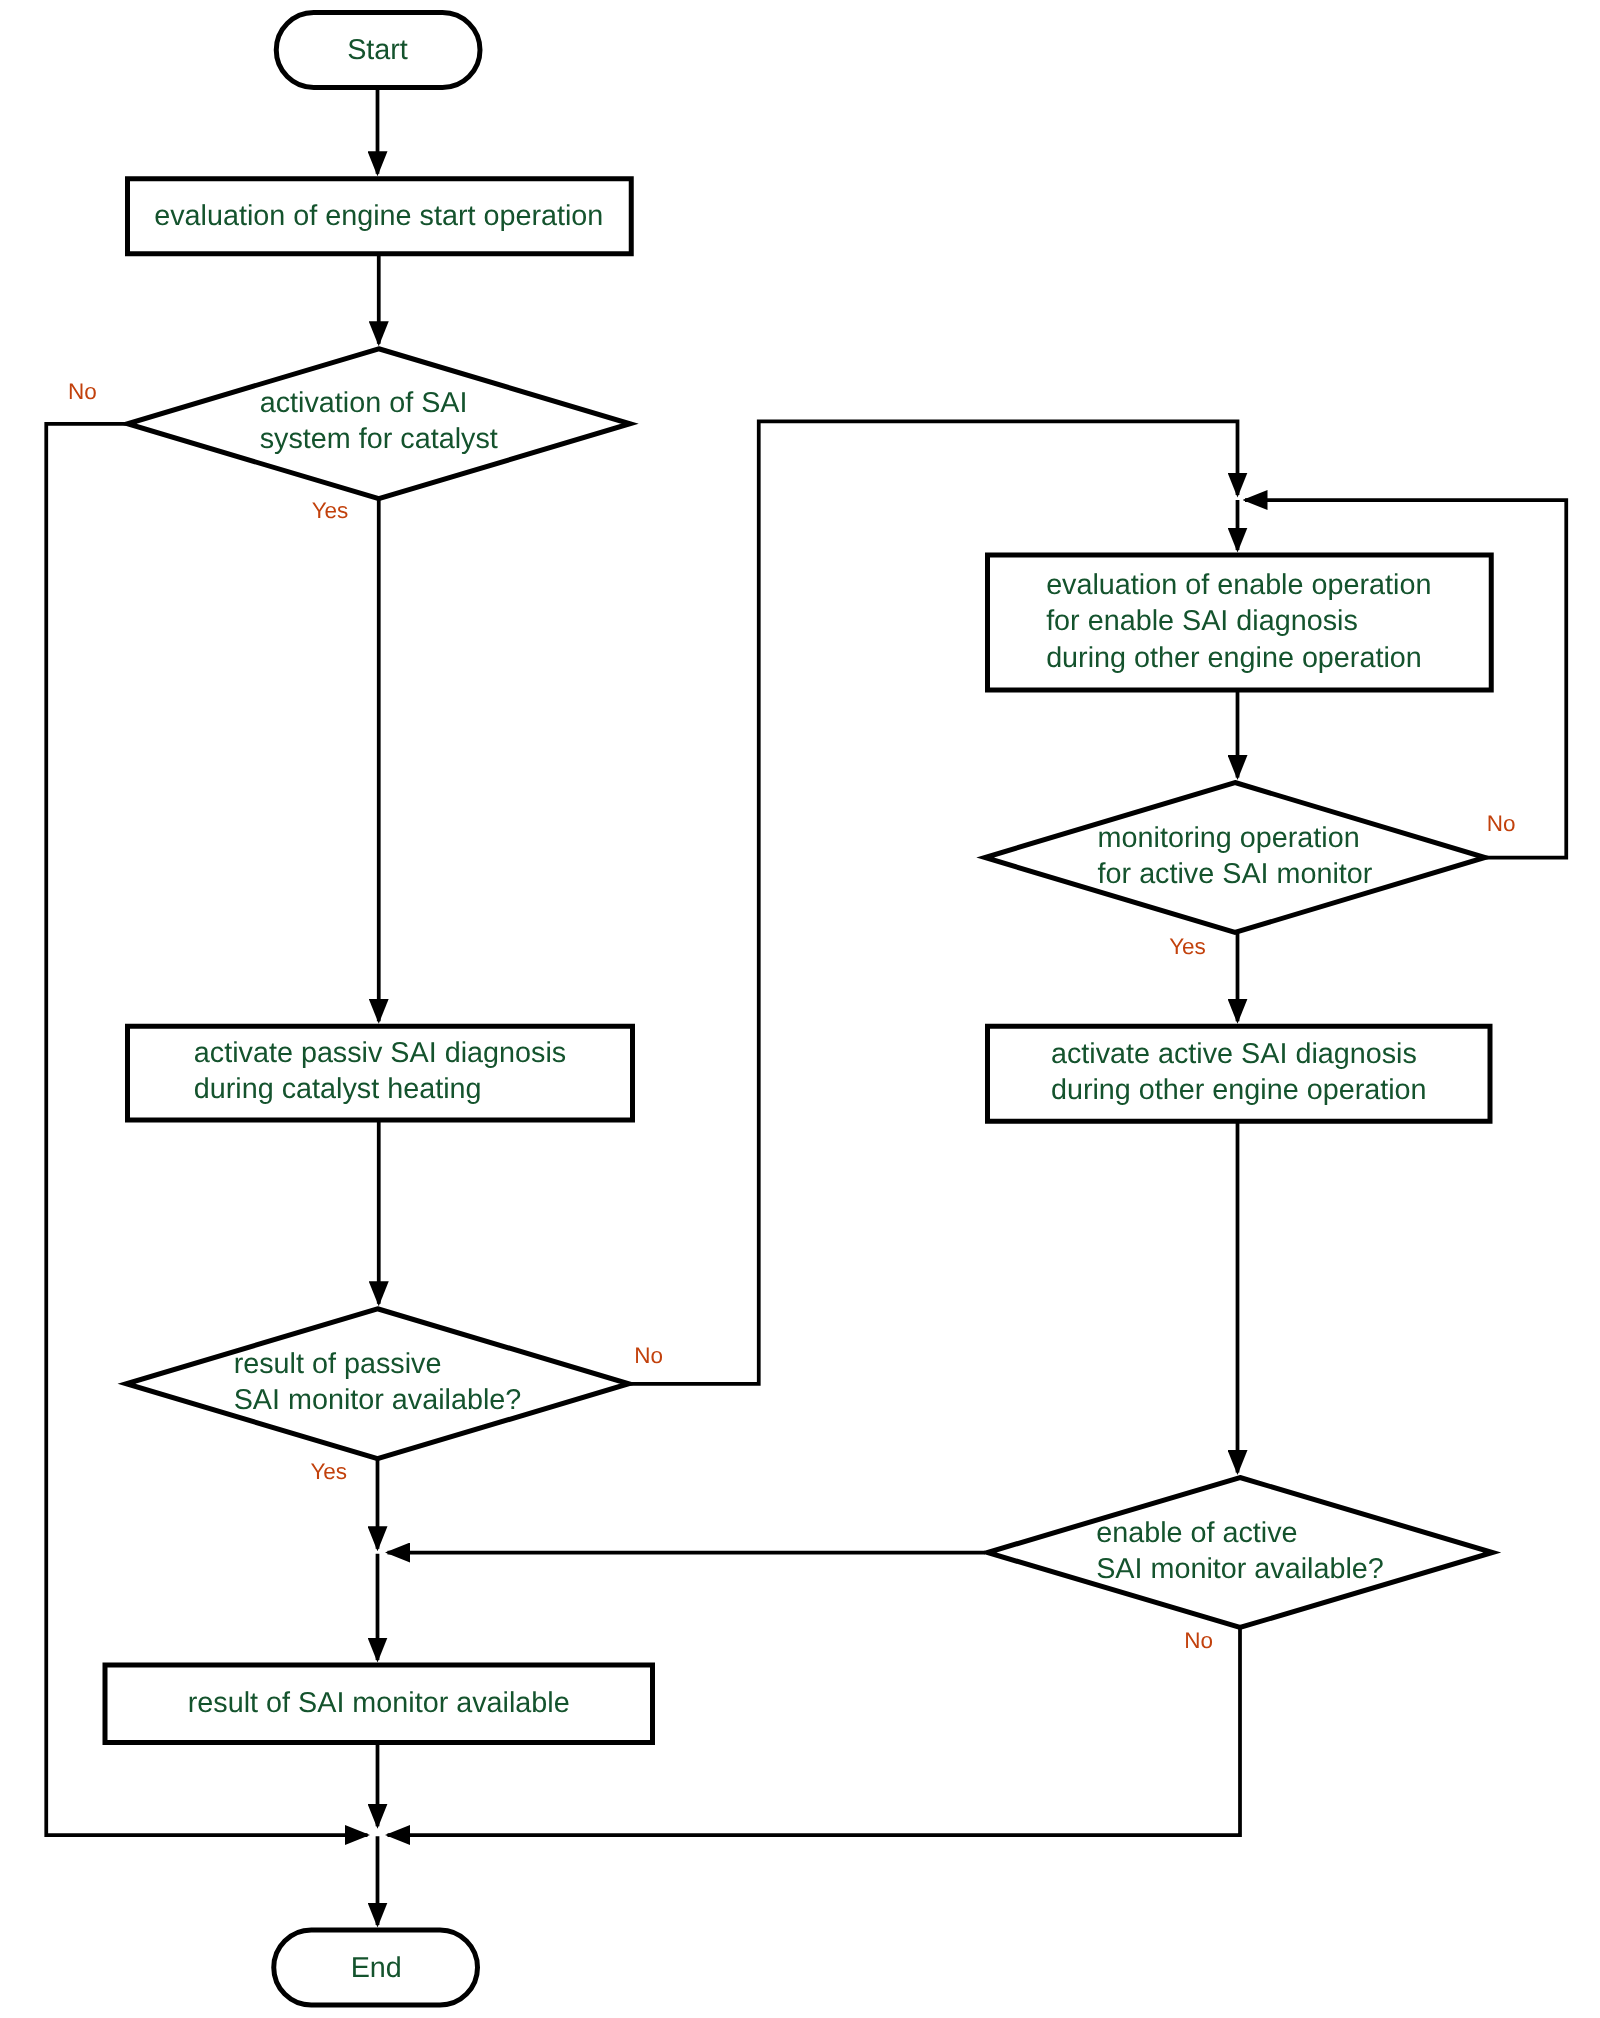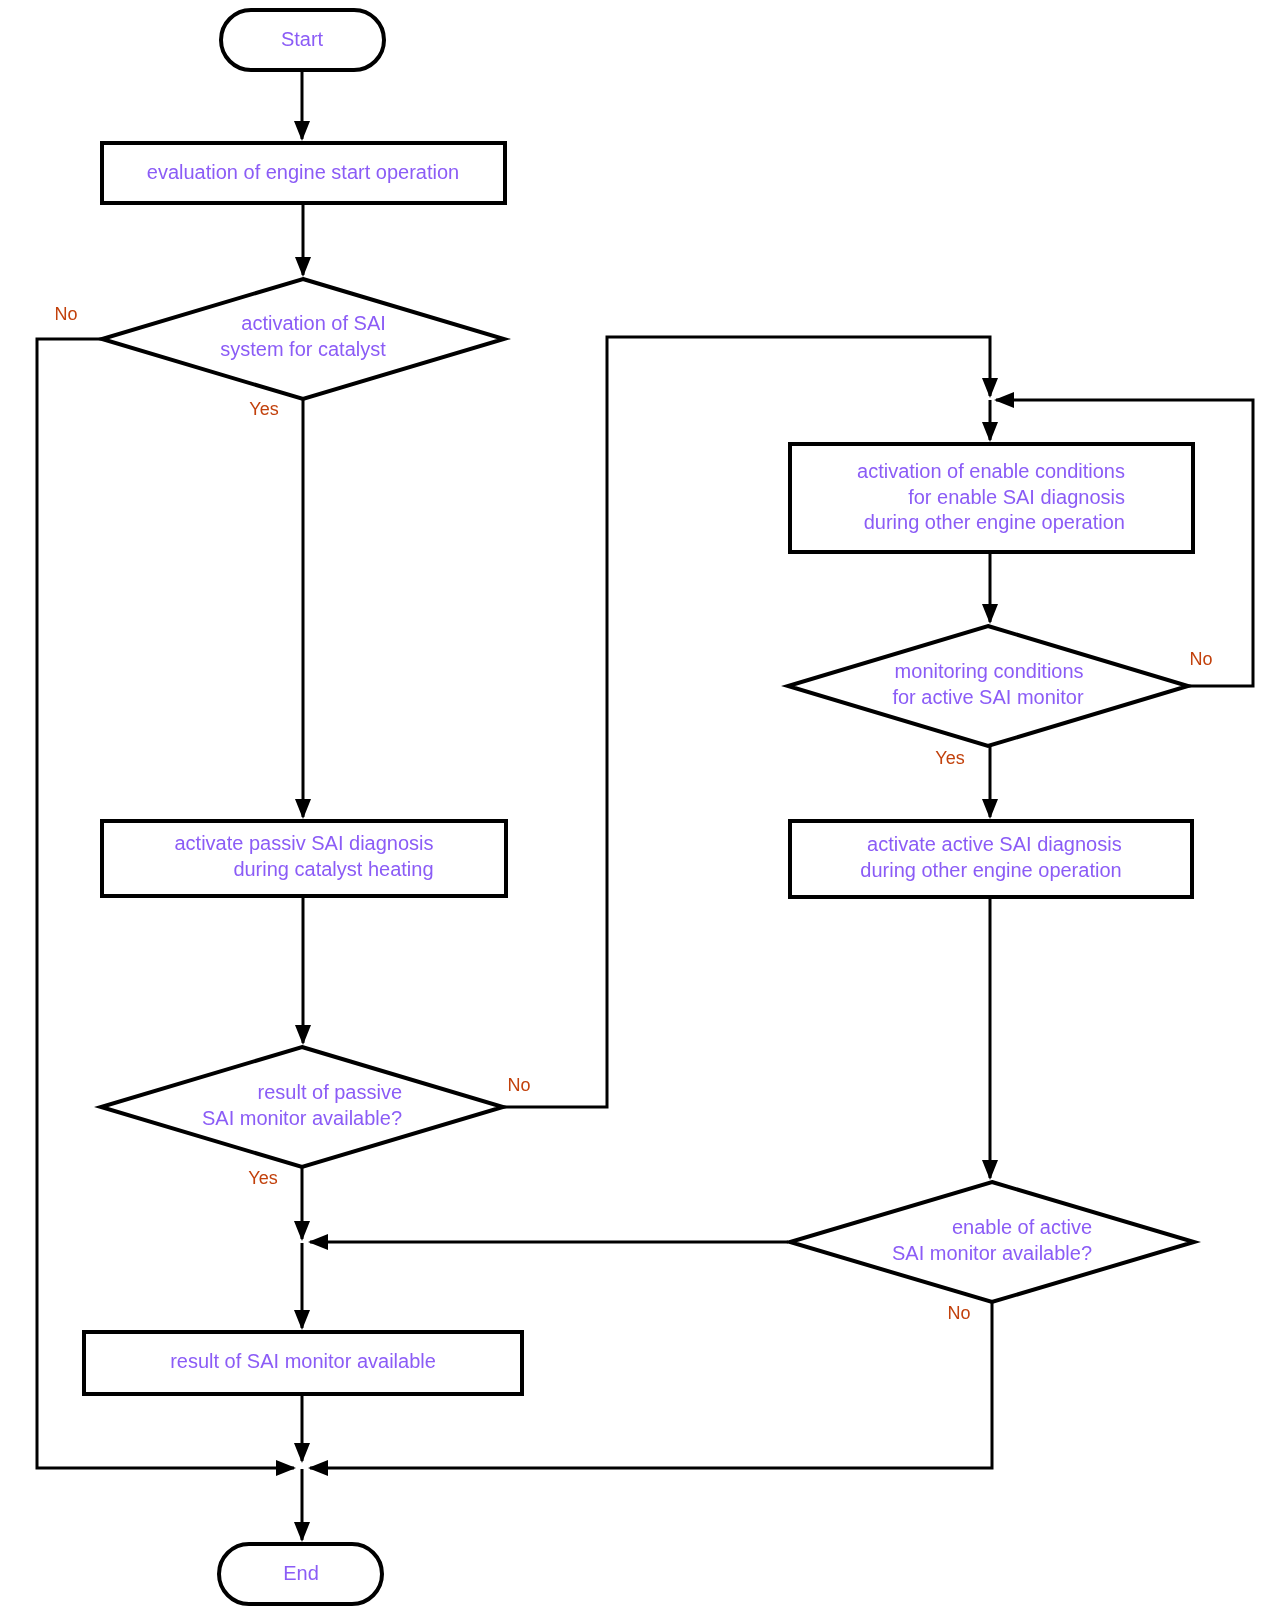--- a/index.html
+++ b/index.html
@@ -17,25 +17,25 @@
     overflow: hidden;
   }
   .canvas svg {
     position: absolute;
     left: 0;
     top: 0;
   }
   .nlabel {
     position: absolute;
     transform: translate(-50%, -50%);
-    text-align: right;
+    text-align: left;
     white-space: nowrap;
-    font-size: 20px;
+    font-size: 23px;
     line-height: 1.28;
-    color: #8b5cf6;
+    color: #14532d;
   }
   .nlabel .ln { display: block; }
   .elabel {
     position: absolute;
     transform: translate(-50%, -50%);
     white-space: nowrap;
     font-size: 18px;
     color: #c2410c;
   }
   .shape {
@@ -120,27 +120,27 @@
 
   <div class="nlabel" style="left:303px; top:1362px;">
     <span class="ln">result of SAI monitor available</span>
   </div>
 
   <div class="nlabel" style="left:301px; top:1574px;">
     <span class="ln">End</span>
   </div>
 
   <div class="nlabel" style="left:991px; top:497px;">
-    <span class="ln">activation of enable conditions</span>
+    <span class="ln">evaluation of enable operation</span>
     <span class="ln">for enable SAI diagnosis</span>
     <span class="ln">during other engine operation</span>
   </div>
 
   <div class="nlabel" style="left:988px; top:685px;">
-    <span class="ln">monitoring conditions</span>
+    <span class="ln">monitoring operation</span>
     <span class="ln">for active SAI monitor</span>
   </div>
 
   <div class="nlabel" style="left:991px; top:858px;">
     <span class="ln">activate active SAI diagnosis</span>
     <span class="ln">during other engine operation</span>
   </div>
 
   <div class="nlabel" style="left:992px; top:1241px;">
     <span class="ln">enable of active</span>

